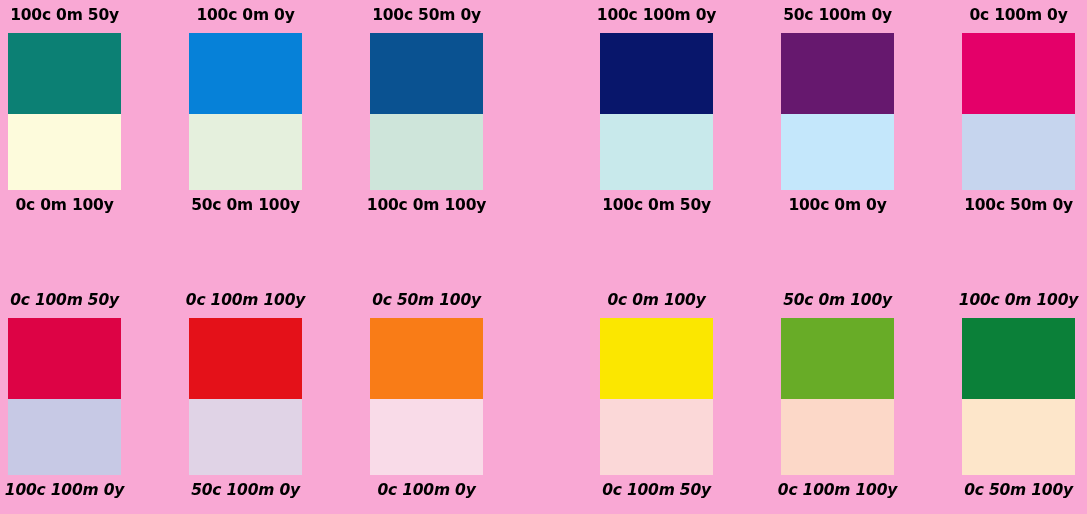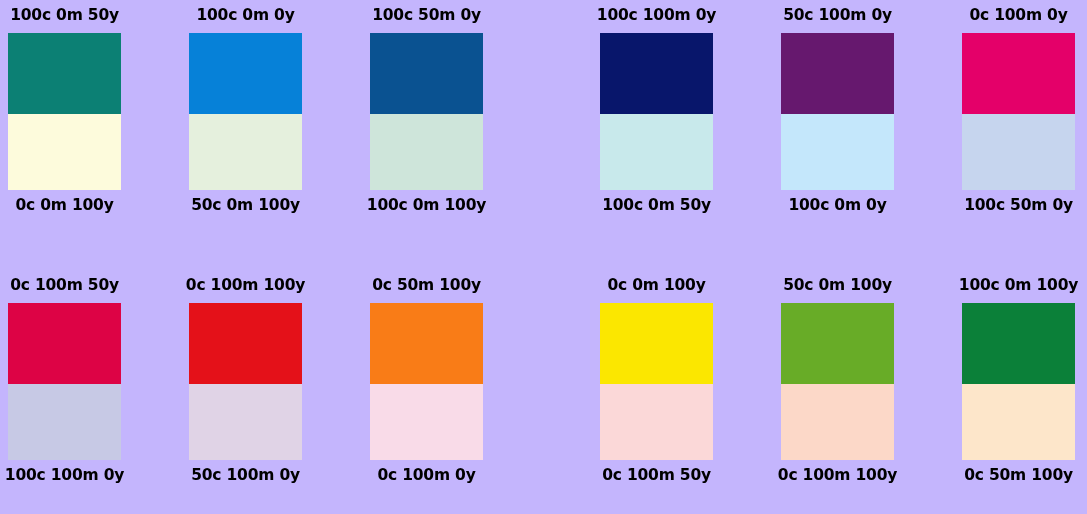--- a/index.html
+++ b/index.html
@@ -10,30 +10,30 @@
   body {
     width: 1087px;
     height: 514px;
     font-family: "DejaVu Sans", sans-serif;
     overflow: hidden;
   }
   .chart {
     position: relative;
     width: 1087px;
     height: 514px;
-    background: #c4b5fd;
+    background: #f9a8d4;
   }
   .swatch-row {
     position: absolute;
     left: 0;
     width: 1087px;
     height: 230px;
   }
   .row-top { top: 0; }
-  .row-bottom { top: 270px; }
+  .row-bottom { top: 285px; font-style: italic; }
 
   .swatch-cell {
     position: absolute;
     top: 0;
     width: 113px;
     height: 230px;
   }
 
   .swatch-label {
     position: absolute;

